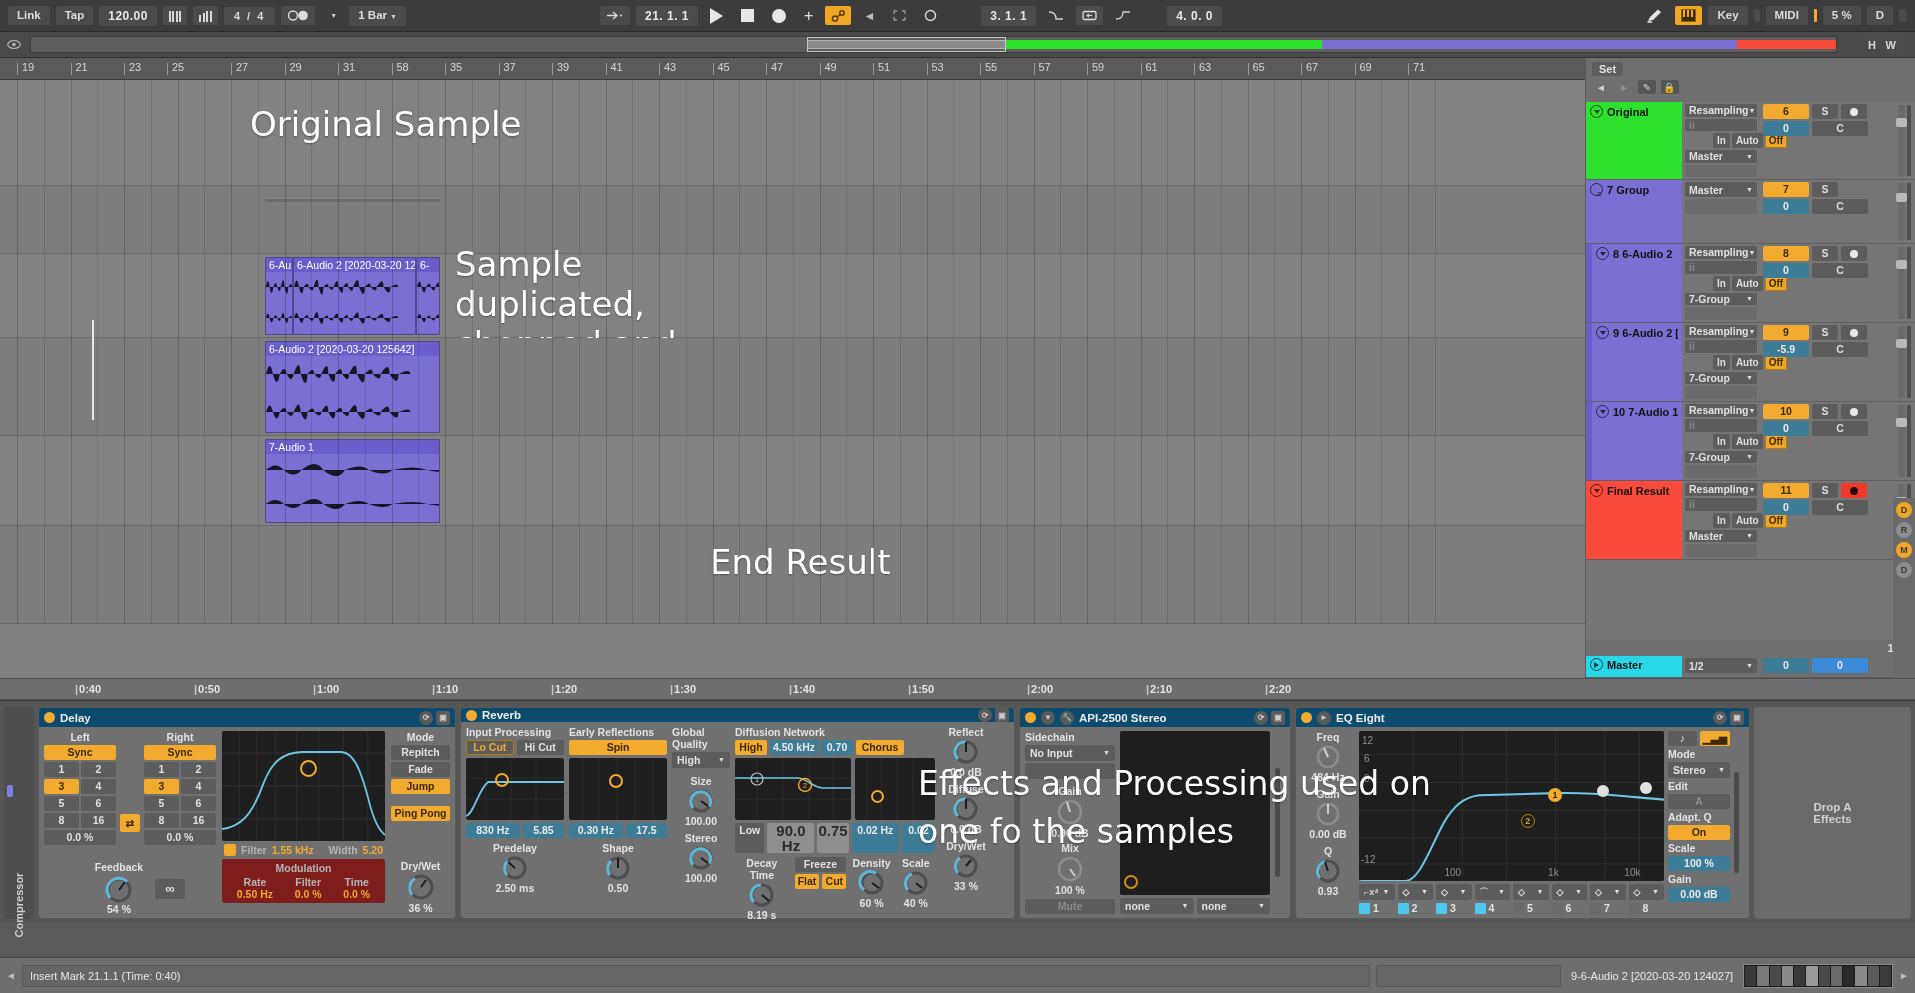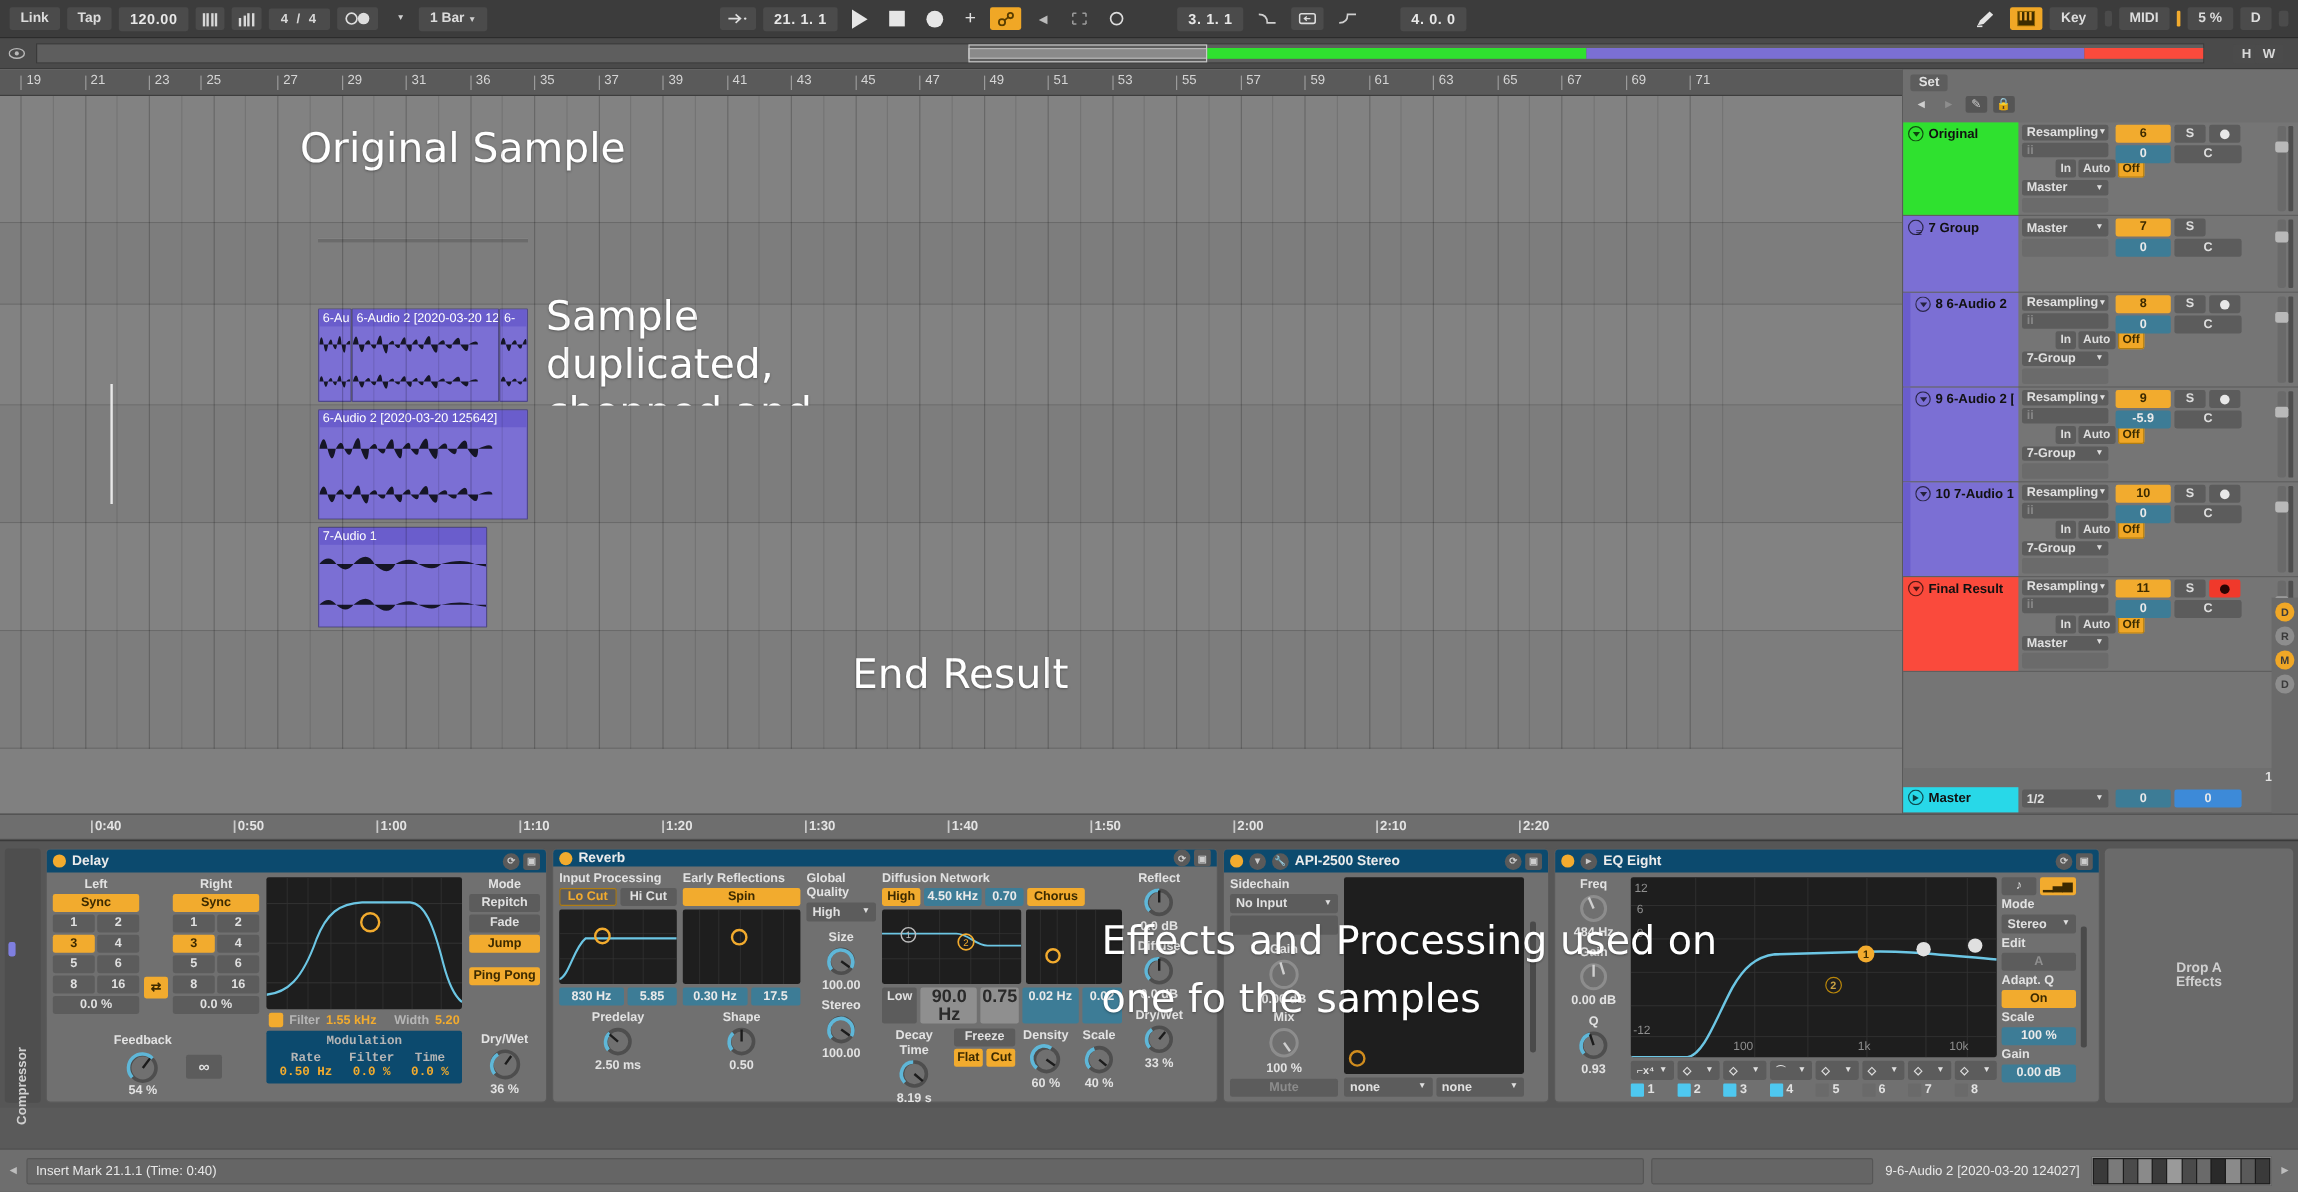--- a/index.html
+++ b/index.html
@@ -403,21 +403,21 @@
 <div id="arrangement">
   <div id="arr-left">
     <div id="ruler">
         <div class="ruler-tick" style="left: 22px;">19</div>
         <div class="ruler-tick" style="left: 75.5px;">21</div>
         <div class="ruler-tick" style="left: 129px;">23</div>
         <div class="ruler-tick" style="left: 172px;">25</div>
         <div class="ruler-tick" style="left: 236px;">27</div>
         <div class="ruler-tick" style="left: 289.5px;">29</div>
         <div class="ruler-tick" style="left: 343px;">31</div>
-        <div class="ruler-tick" style="left: 396.5px;">36</div>
+        <div class="ruler-tick" style="left: 396.5px;">58</div>
         <div class="ruler-tick" style="left: 450px;">35</div>
         <div class="ruler-tick" style="left: 503.5px;">37</div>
         <div class="ruler-tick" style="left: 557px;">39</div>
         <div class="ruler-tick" style="left: 610.5px;">41</div>
         <div class="ruler-tick" style="left: 664px;">43</div>
         <div class="ruler-tick" style="left: 717.5px;">45</div>
         <div class="ruler-tick" style="left: 771px;">47</div>
         <div class="ruler-tick" style="left: 824.5px;">49</div>
         <div class="ruler-tick" style="left: 878px;">51</div>
         <div class="ruler-tick" style="left: 931.5px;">53</div>
@@ -489,21 +489,21 @@
                 <g fill="#161627">
                   <path d="M0 19 q4 -16 7 0 q4 16 7 0 q5 -10 7 0 q5 10 7 0 q6 -18 7 0 q6 18 7 0 q6 -8 7 0 q6 8 7 0 q7 -16 7 0 q7 16 7 0 q7 -10 7 0 q7 10 7 0 q8 -17 8 0 q8 17 8 0 q8 -9 8 0 q8 9 8 0 q9 -14 9 0 q9 14 9 0 q12 -6 12 0 z"></path>
                   <path d="M0 57 q4 -13 7 0 q4 13 7 0 q5 -8 7 0 q5 8 7 0 q6 -15 7 0 q6 15 7 0 q6 -7 7 0 q6 7 7 0 q7 -13 7 0 q7 13 7 0 q7 -8 7 0 q7 8 7 0 q8 -14 8 0 q8 14 8 0 q8 -7 8 0 q8 7 8 0 q9 -11 9 0 q9 11 9 0 q12 -5 12 0 z"></path>
                 </g>
               </svg>
             </div>
         </div>
       </div>
 
       <div class="lane" style="height:90px">
-        <div class="clip purple" style="left:265px;top:3px;width:141px;height:84px;">
+        <div class="clip purple" style="left:265px;top:3px;width:175px;height:84px;">
           <div class="cname">7-Audio 1</div>
           <div class="wave" style="top:13px;height:69px;">
               <svg viewBox="0 0 175 69" preserveAspectRatio="none">
                 <g fill="#161627">
                   <path d="M0 17 q10 -9 18 0 q10 9 18 0 q14 -12 22 0 q14 12 22 0 q16 -7 24 0 q16 7 24 0 q22 -5 35 0 q22 5 32 0 z"></path>
                   <path d="M0 51 q10 -8 18 0 q10 8 18 0 q14 -10 22 0 q14 10 22 0 q16 -6 24 0 q16 6 24 0 q22 -4 35 0 q22 4 32 0 z"></path>
                 </g>
               </svg>
             </div>
         </div>
@@ -981,21 +981,21 @@
           </svg>
           <div style="position:absolute;left:48%;top:26%;width:17px;height:17px;border:2px solid #f2ab2e;border-radius:50%;"></div>
         </div>
         <div style="display:flex;align-items:center;gap:5px;padding:0 2px;">
           <div style="width:12px;height:12px;background:#f2ab2e;border-radius:2px;"></div>
           <span class="lbl dim">Filter</span>
           <span class="val-amber">1.55 kHz</span>
           <span class="lbl dim" style="margin-left:auto">Width</span>
           <span class="val-amber">5.20</span>
         </div>
-        <div style="background:#0c4a6e;border-radius:2px;padding:3px 4px;font-family:Liberation Mono, monospace;">
+        <div style="background:#7f1d1d;border-radius:2px;padding:3px 4px;">
           <div class="lbl dim">Modulation</div>
           <div style="display:flex;justify-content:space-around;margin-top:2px;">
             <div style="text-align:center">
                 <div class="lbl dim">Rate</div>
                 <div class="val-amber">0.50 Hz</div>
               </div>
             <div style="text-align:center">
                 <div class="lbl dim">Filter</div>
                 <div class="val-amber">0.0 %</div>
               </div>

